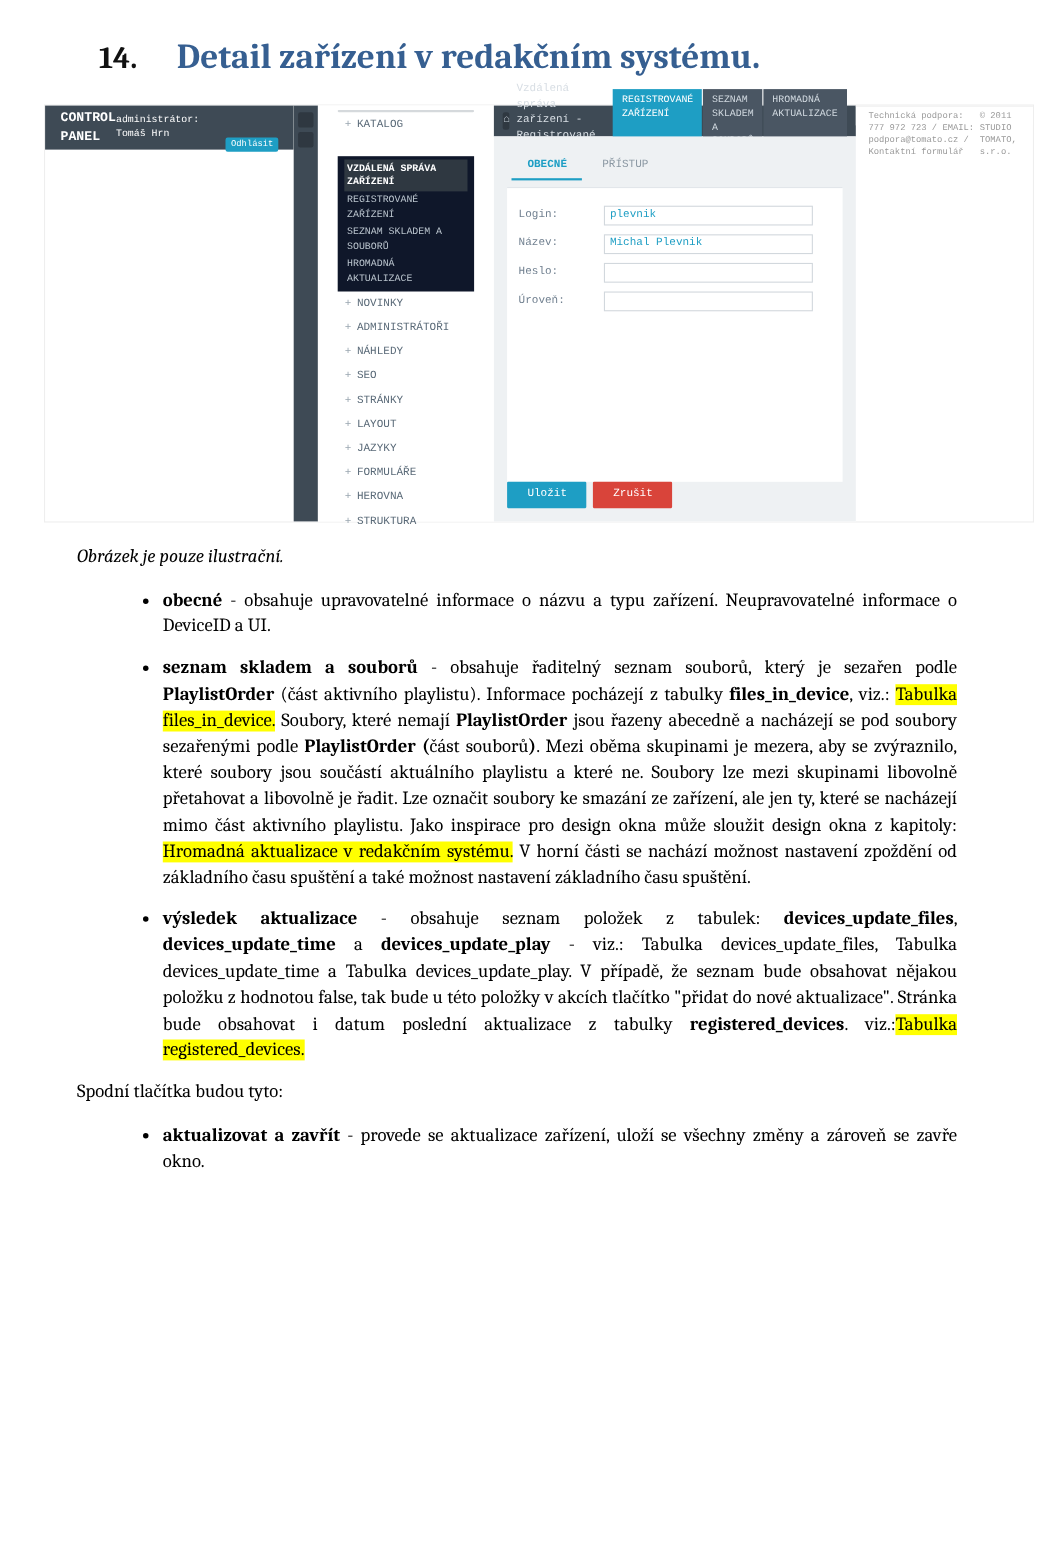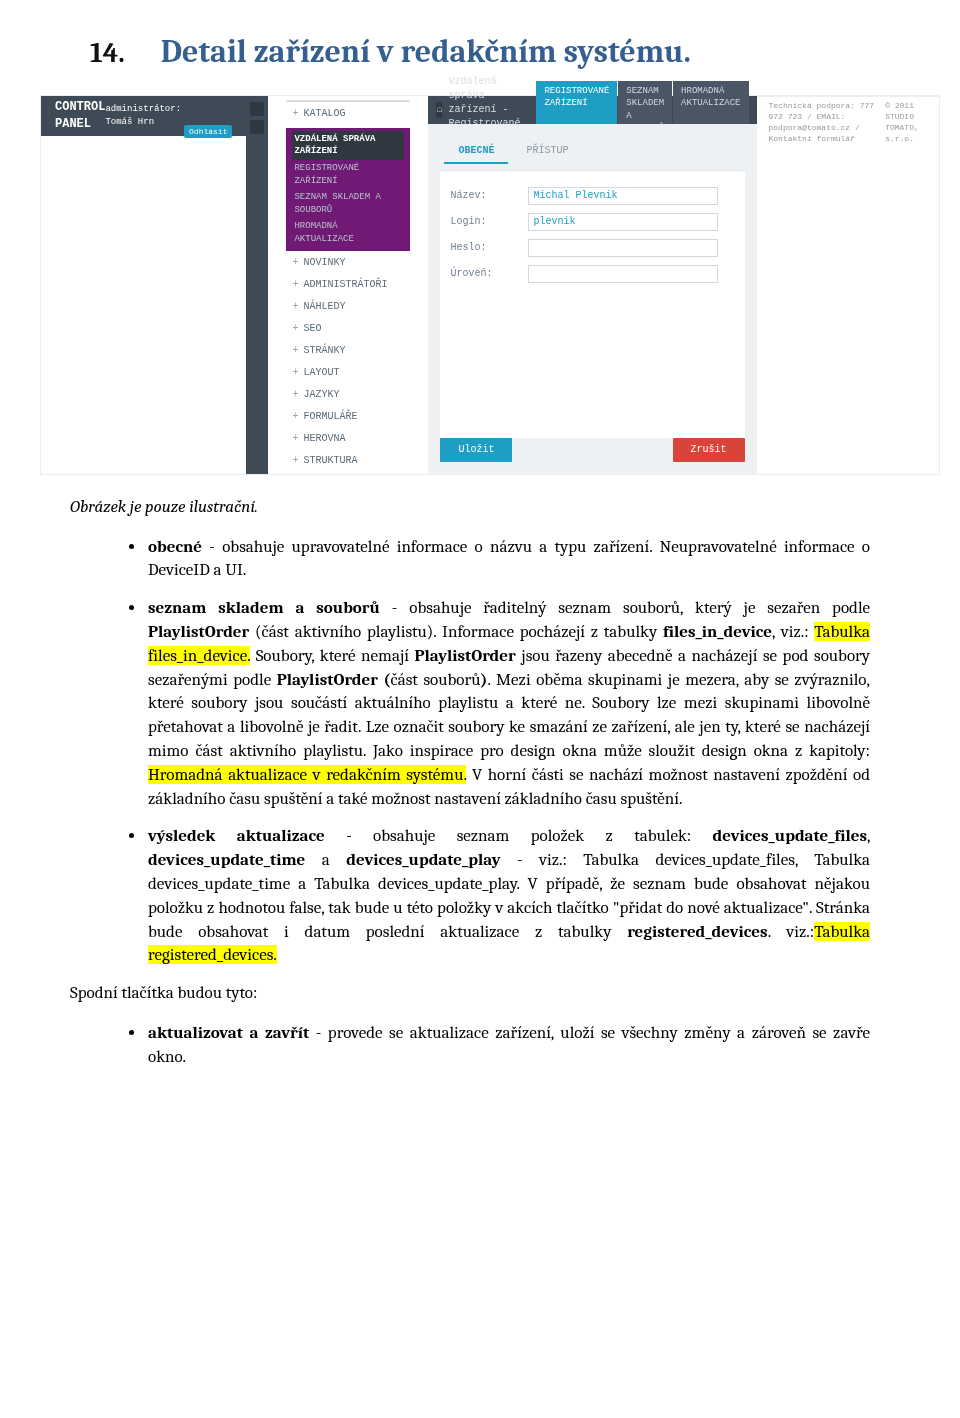--- a/index.html
+++ b/index.html
@@ -12,47 +12,47 @@
     font-size: 17px;
     line-height: 1.4;
   }
   .page { padding: 30px 90px 60px 70px; }
   .h1-line { display: flex; align-items: baseline; gap: 36px; margin-bottom: 20px; margin-left: 20px; }
   .h1-num { font-size: 28px; font-weight: bold; color: #111; }
   .h1-text { font-size: 32px; font-weight: bold; color: #365f91; }
   
   .shot { width: 900px; height: 380px; margin: 0 0 20px -30px; background:#fff; font-family: Liberation Mono, monospace; font-size:10px; color:#444; border:1px solid #eee; display:flex; flex-direction:row; }
   .shot-top { background:#3e4a55; height:40px; display:flex; align-items:center; padding:0 14px; color:#fff; font-weight:bold; font-size:12px; justify-content:space-between; }
-  .shot-user { font-size:9px; font-weight:normal; display:flex; gap:3px; align-items:center; }
+  .shot-user { font-size:9px; font-weight:normal; display:flex; gap:24px; align-items:center; }
   .shot-chip { background:#1e9ec4; padding:1px 5px; border-radius:2px; font-size:8px;margin-top:32px; }
   .shot-body { flex:1; display:flex; background:#fff; min-height:0;}
   .shot-gutter { width:22px; background:#3e4a55; display:flex; flex-direction:column; align-items:center; padding-top:6px; gap:4px; }
   .shot-gutter div { width:14px; height:14px; background:#2f3841; border-radius:2px; }
   .shot-side { width:160px; background:#fff; padding:4px 18px; display:flex; flex-direction:column; gap:2px; }
   .side-search { background:#fff; border:1px solid #d5d9dc; height:16px; border-radius:2px; }
   .side-item { padding:3px 6px; color:#5a6a78; }
   .side-item.plus::before { content:"+"; margin-right:5px; color:#9aa6b0; }
-  .side-block { background:#701a75; padding:3px 6px; margin-top:2px; }
+  .side-block { background:#0f172a; padding:3px 6px; margin-top:16px; }
   .side-block div { color:#b9c3cc; font-size:9px; padding:2px 2px; }
   .side-block .active { color:#fff; background:#2f3841; font-weight:bold; }
   .shot-main { flex:1; background:#fff; display:flex; flex-direction:column; min-width:0;}
   .bc { background:#3e4a55; height:28px; display:flex; align-items:center; color:#d8dee4; padding:0 8px; gap:6px; font-size:10px; }
   .bc .icon { width:16px;height:16px;background:#2f3841;border-radius:2px;display:flex;align-items:center;justify-content:center;color:#b8c2cc;}
   .bc .tabs { margin-left:auto; display:flex; gap:1px; }
   .bc .tabs .tab { background:#4a5663; color:#d0d8df; padding:4px 8px; font-size:9px; }
   .bc .tabs .tab.active { background:#1e9ec4; color:#fff; }
   .content-area { flex:1; background:#eef1f3; padding:12px; display:flex; flex-direction:column;}
   .ctabs { display:flex; gap:4px; padding:4px 4px 0 4px; }
   .ctab { padding:4px 14px; font-size:10px; color:#8b98a3; border-bottom:2px solid transparent;}
   .ctab.active { color:#1e9ec4; border-bottom:2px solid #1e9ec4; font-weight:bold;}
   .form { background:#fff; margin-top:6px; border-top:1px solid #e2e6ea; padding:16px 10px 10px 10px; flex:1;}
   .row { display:flex; align-items:center; gap:18px; margin-bottom:8px; }
   .row label { width:60px; color:#718090; font-size:10px; text-align:left;}
   .row .inp { width:190px; height:18px; border:1px solid #d2d8dd; background:#fff; color:#1e9ec4; font-size:10px; padding-left:4px; display:flex; align-items:center;}
-  .btnbar { display:flex; justify-content:space-between; gap:6px; margin-top:auto;}
+  .btnbar { display:flex; justify-content:flex-start; gap:6px; margin-top:auto;}
   .btn { padding:5px 18px; color:#fff; font-size:10px; border-radius:1px;}
   .btn.blue { background:#1e9ec4; }
   .btn.red  { background:#d9443a; }
   .shot-footer { height:22px; background:#3e4a55;}
   .shot-foot2 { height:18px; background:#fff; display:flex; justify-content:space-between; padding:3px 12px; font-size:8px; color:#999; border-top:1px solid #eee;}
   
   .indent { }
   .para { margin-bottom: 16px; text-align: justify; }
   .ital { font-style: italic; }
   ul.doc { list-style: disc; margin-left: 76px; margin-bottom:14px;}
@@ -113,26 +113,26 @@
             <span class="tab">HROMADNÁ AKTUALIZACE</span>
           </div>
         </div>
         <div class="content-area">
           <div class="ctabs">
             <span class="ctab active">OBECNÉ</span>
             <span class="ctab">PŘÍSTUP</span>
           </div>
           <div class="form">
             <div class="row">
+                <label>Login:</label>
+                <div class="inp">plevnik</div>
+              </div>
+            <div class="row">
                 <label>Název:</label>
                 <div class="inp">Michal Plevnik</div>
-              </div>
-            <div class="row">
-                <label>Login:</label>
-                <div class="inp">plevnik</div>
               </div>
             <div class="row">
                 <label>Heslo:</label>
                 <div class="inp"></div>
               </div>
             <div class="row">
                 <label>Úroveň:</label>
                 <div class="inp"></div>
               </div>
           </div>

